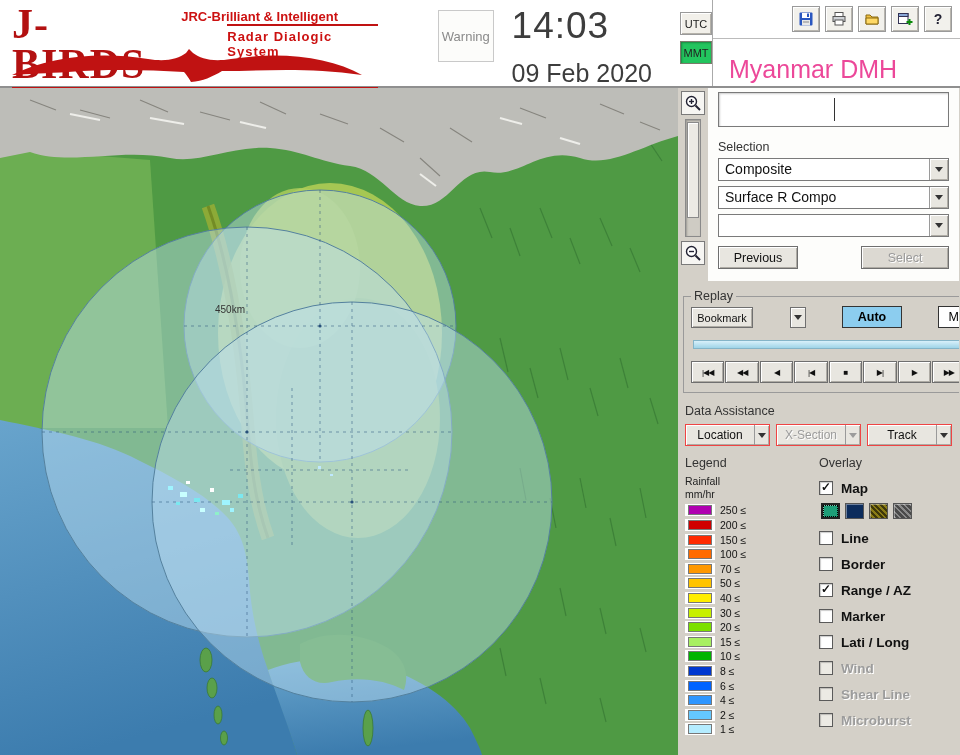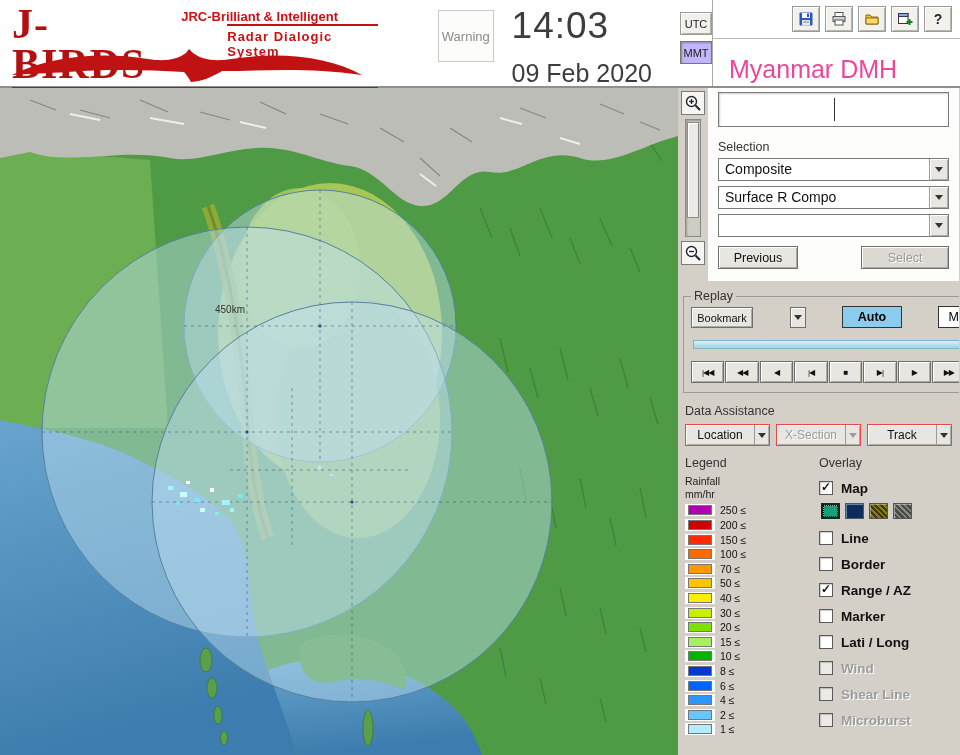--- a/index.html
+++ b/index.html
@@ -15,21 +15,21 @@
   .logo-tags { margin-left:8px; margin-top:4px; color:#cc1111; font-weight:bold; }
   .tag1 { font-size:13px; }
   .tag2 { font-size:13px; border-top:2px solid #c01212; padding-top:3px; letter-spacing:1px;margin-left:46px; }
   .eagle { position:absolute; left:8px; top:47px; }
   .warning-btn { margin:10px 0 0 60px; width:66px; height:52px; background:#fcfcfa; border:1px solid #c9c9c9; color:#8a8a8a; font-size:13px; font-family:inherit; }
   .clock { margin:6px 0 0 18px; display:flex; flex-direction:column; flex:none; }
   .clock .time { font-size:37px; color:#3d3d3d; line-height:1.1; letter-spacing:1px; }
   .clock .date { font-size:25px; color:#3d3d3d; margin-top:12px; }
   .tz { margin:12px 0 0 28px; display:flex; flex-direction:column; gap:6px; flex:none; }
   .tz button { width:32px; height:23px; font-size:11px; font-family:inherit; background:#f2f0ea; border:1px solid #9a9a9a; box-shadow:inset 1px 1px 0 #fff, inset -1px -1px 0 #b5b2aa; color:#222; }
-  .tz button.sel { background:#c4b5fd; box-shadow:inset 1px 1px 2px rgba(0,0,0,.3); border-color:#7a7a6a; }
+  .tz button.sel { background:#22c55e; box-shadow:inset 1px 1px 2px rgba(0,0,0,.3); border-color:#7a7a6a; }
   .header-right { margin-left:auto; width:248px; border-left:1px solid #aaa; display:flex; flex-direction:column; flex:none; }
   .toolbar { display:flex; justify-content:flex-end; gap:5px; padding:6px 8px 6px 0; border-bottom:1px solid #bbb; }
   .icon-btn { width:28px; height:26px; background:#f2f1ec; border:1px solid #9a9a9a; box-shadow:inset 1px 1px 0 #fff, inset -1px -1px 0 #b8b5ae; display:flex; align-items:center; justify-content:center; font-family:inherit; }
   .help-glyph { font-size:14px; font-weight:bold; color:#223; }
   .station { font-size:25px; color:#ec4899; padding:8px 0 0 16px;margin-top:8px; }
 
   
   .content { display:flex; height:667px; }
   .map-area { width:678px; height:667px; position:relative; flex:none; border-right:1px solid #8a8a8a; background:#4f9a44; }
   .map-area svg { display:block; }

